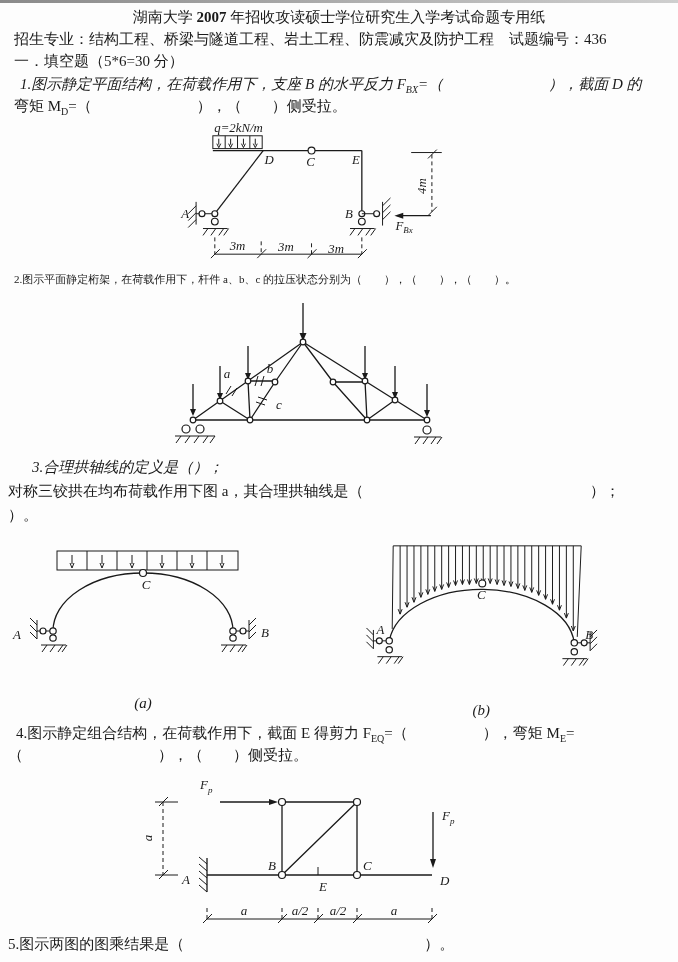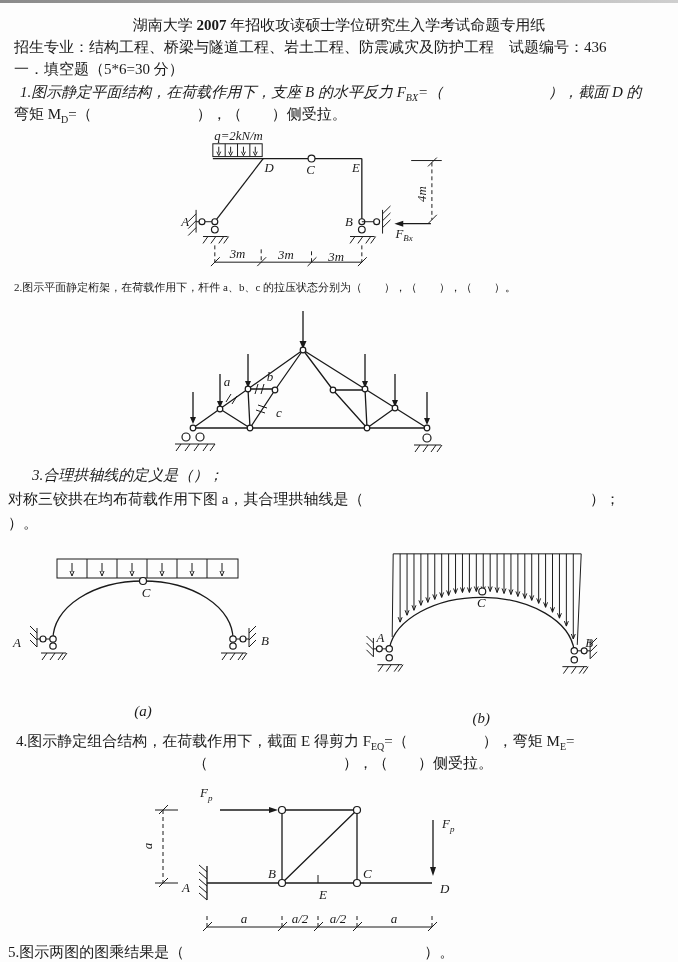--- a/index.html
+++ b/index.html
@@ -2,30 +2,30 @@
 <html><head>
 <meta charset="utf-8">
 <style>
   html,body{margin:0;padding:0;}
   body{width:678px;height:962px;overflow:hidden;background:#fdfdfd;
        font-family:"Liberation Serif","DejaVu Serif",serif;color:#1a1a1a;font-size:15px;}
   .topline{height:3px;background:linear-gradient(to right,#8a8a8a,#cfcfcf);}
   p{margin:0;line-height:21px;white-space:pre-wrap;}
   sub{font-size:10px;line-height:0;}
   b{font-weight:bold;}
-  .title{margin-top:12px;text-align:center;}
+  .title{margin-top:4px;text-align:center;}
   .majors{margin:1px 16px 0 14px;}
   .section{margin:1px 0 0 14px;}
   .q1l1{margin:2px 0 0 20px;font-style:italic;}
   .q1l2{margin:1px 0 0 14px;}
   .q2{margin:2px 0 0 14px;font-size:11px;}
   .q3l1{margin:3px 0 0 32px;width:598px;display:flex;justify-content:flex-start;line-height:24px;font-style:italic;}
   .q3l2,.q3l3{margin:0 0 0 8px;width:612px;display:flex;justify-content:space-between;line-height:24px;}
   .q4l1{margin:2px 0 0 16px;}
-  .q4l2{margin:1px 0 0 8px;text-align:center;}
+  .q4l2{margin:1px 0 0 8px;}
   .q5{margin:2px 0 0 8px;}
   .arches{display:flex;margin-top:4px;}
   svg{display:block;}
   #d1{margin:2px 0 0 150px;}
   #d2{margin:12px 0 0 130px;}
   #d4{margin:6px 0 0 130px;}
   svg text{font-family:"Liberation Serif","DejaVu Serif",serif;font-style:italic;font-size:13px;fill:#1a1a1a;}
   svg text.cap{font-size:15px;}
   .stk{stroke:#1a1a1a;stroke-width:1.3;fill:none;}
   .thin{stroke:#1a1a1a;stroke-width:1;fill:none;}

